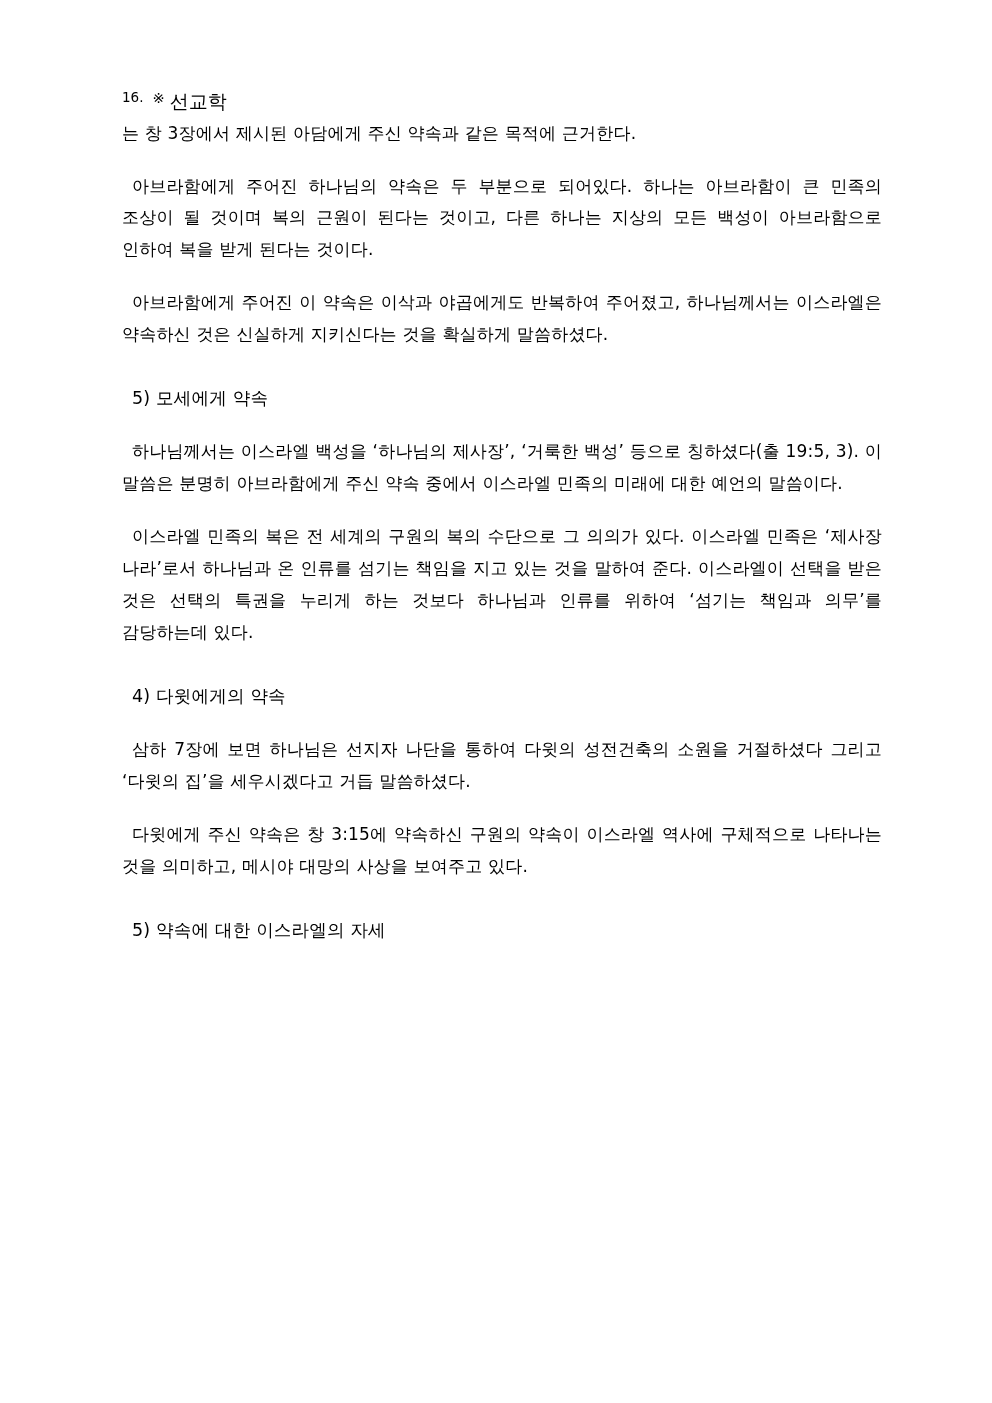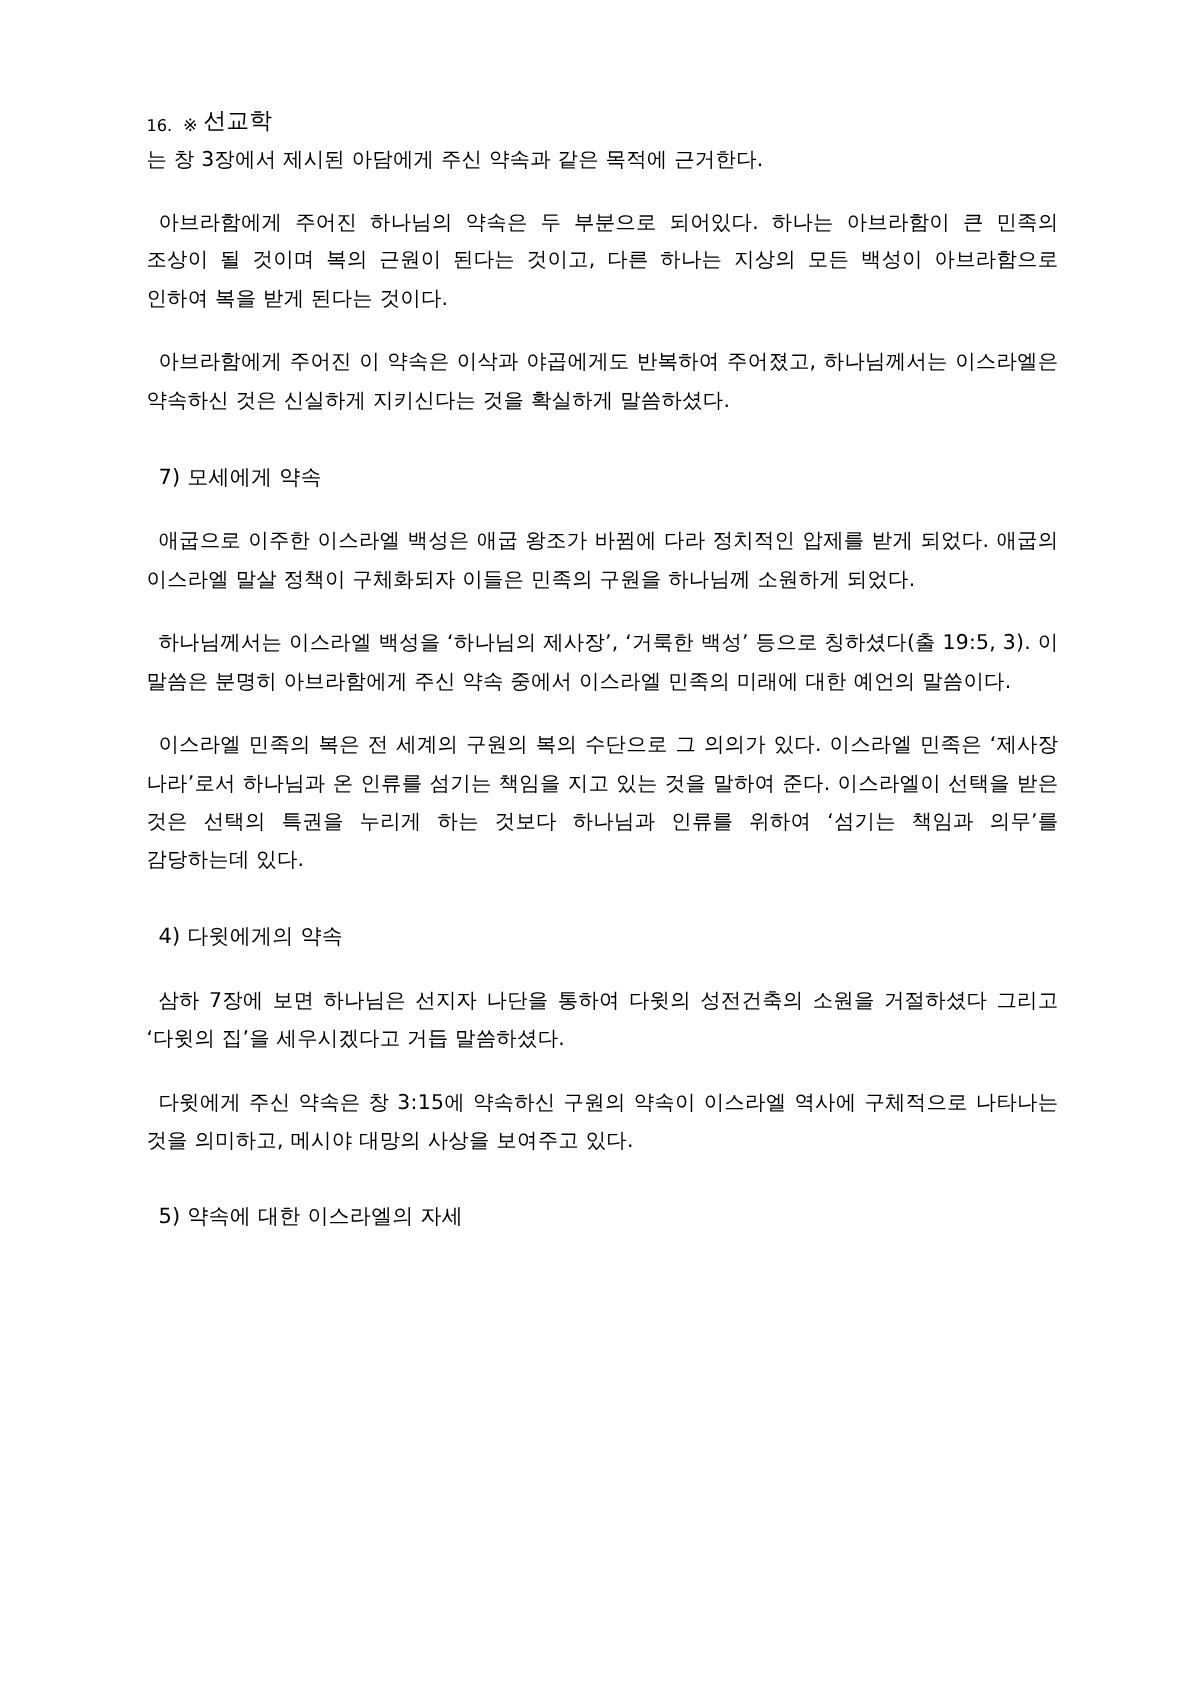--- a/index.html
+++ b/index.html
@@ -24,21 +24,21 @@
     background: #ffffff;
   }
   .content {
     position: absolute;
     left: 122px;
     top: 88px;
     width: 760px;
   }
   .header-line {
     display: flex;
-    align-items: flex-end;
+    align-items: flex-start;
     font-size: 15px;
     line-height: 1.45;
     margin-bottom: 2px;
   }
   .header-num {
     font-size: 13.5px;
     margin-right: 9px;
   }
   .header-mark {
     font-size: 14.5px;
@@ -82,22 +82,21 @@
       <span class="header-mark">※</span>
       <span class="header-title">선교학</span>
     </div>
 
     <p class="body">는 창 3장에서 제시된 아담에게 주신 약속과 같은 목적에 근거한다.</p>
     <p class="body indent">아브라함에게 주어진 하나님의 약속은 두 부분으로 되어있다. 하나는 아브라함이 큰 민족의 조상이 될 것이며 복의 근원이 된다는 것이고, 다른 하나는 지상의 모든 백성이 아브라함으로 인하여 복을 받게 된다는 것이다.</p>
     <p class="body indent">아브라함에게 주어진 이 약속은 이삭과 야곱에게도 반복하여 주어졌고, 하나님께서는 이스라엘은 약속하신 것은 신실하게 지키신다는 것을 확실하게 말씀하셨다.</p>
 
     <div class="spacer"></div>
 
-    <p class="heading">7) 모세에게 약속</p>
-    <p class="body indent">애굽으로 이주한 이스라엘 백성은 애굽 왕조가 바뀜에 다라 정치적인 압제를 받게 되었다. 애굽의 이스라엘 말살 정책이 구체화되자 이들은 민족의 구원을 하나님께 소원하게 되었다.</p>
+    <p class="heading">5) 모세에게 약속</p>
     <p class="body indent">하나님께서는 이스라엘 백성을 ‘하나님의 제사장’, ‘거룩한 백성’ 등으로 칭하셨다(출 19:5, 3). 이 말씀은 분명히 아브라함에게 주신 약속 중에서 이스라엘 민족의 미래에 대한 예언의 말씀이다.</p>
     <p class="body indent">이스라엘 민족의 복은 전 세계의 구원의 복의 수단으로 그 의의가 있다. 이스라엘 민족은 ‘제사장 나라’로서 하나님과 온 인류를 섬기는 책임을 지고 있는 것을 말하여 준다. 이스라엘이 선택을 받은 것은 선택의 특권을 누리게 하는 것보다 하나님과 인류를 위하여 ‘섬기는 책임과 의무’를 감당하는데 있다.</p>
 
     <div class="spacer"></div>
 
     <p class="heading">4) 다윗에게의 약속</p>
     <p class="body indent">삼하 7장에 보면 하나님은 선지자 나단을 통하여 다윗의 성전건축의 소원을 거절하셨다 그리고 ‘다윗의 집’을 세우시겠다고 거듭 말씀하셨다.</p>
     <p class="body indent">다윗에게 주신 약속은 창 3:15에 약속하신 구원의 약속이 이스라엘 역사에 구체적으로 나타나는 것을 의미하고, 메시야 대망의 사상을 보여주고 있다.</p>
 
     <div class="spacer"></div>

